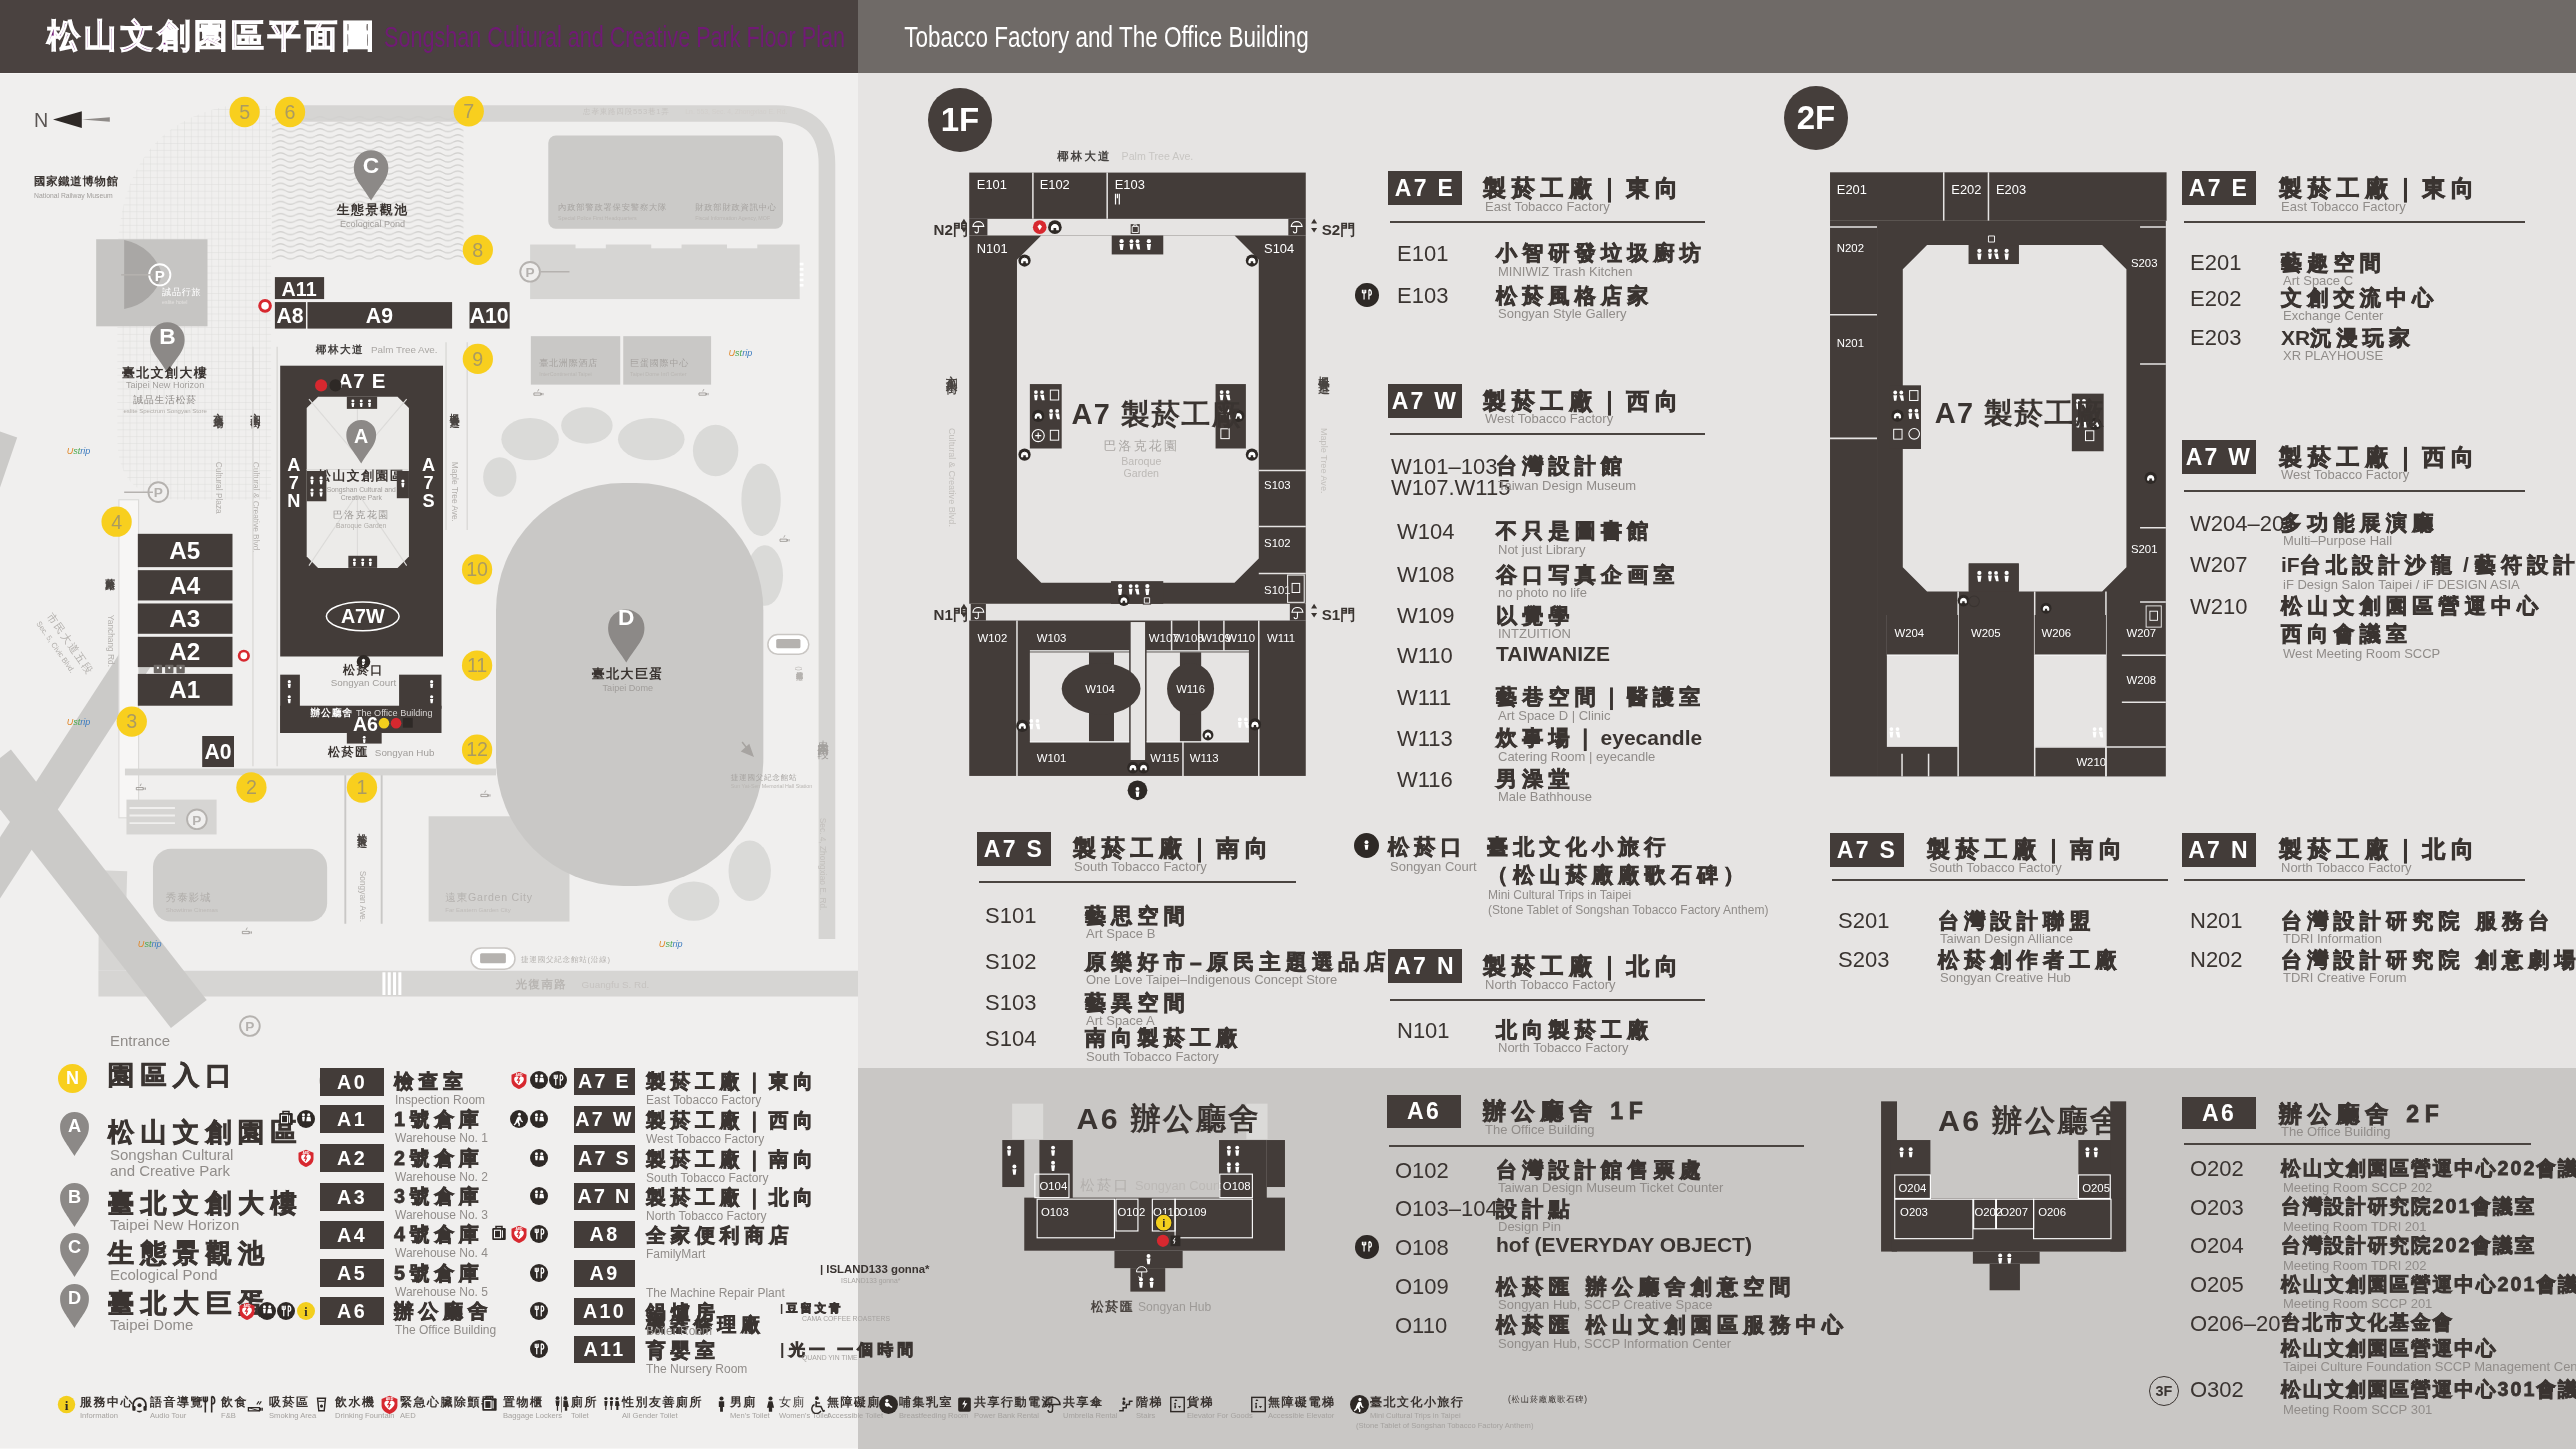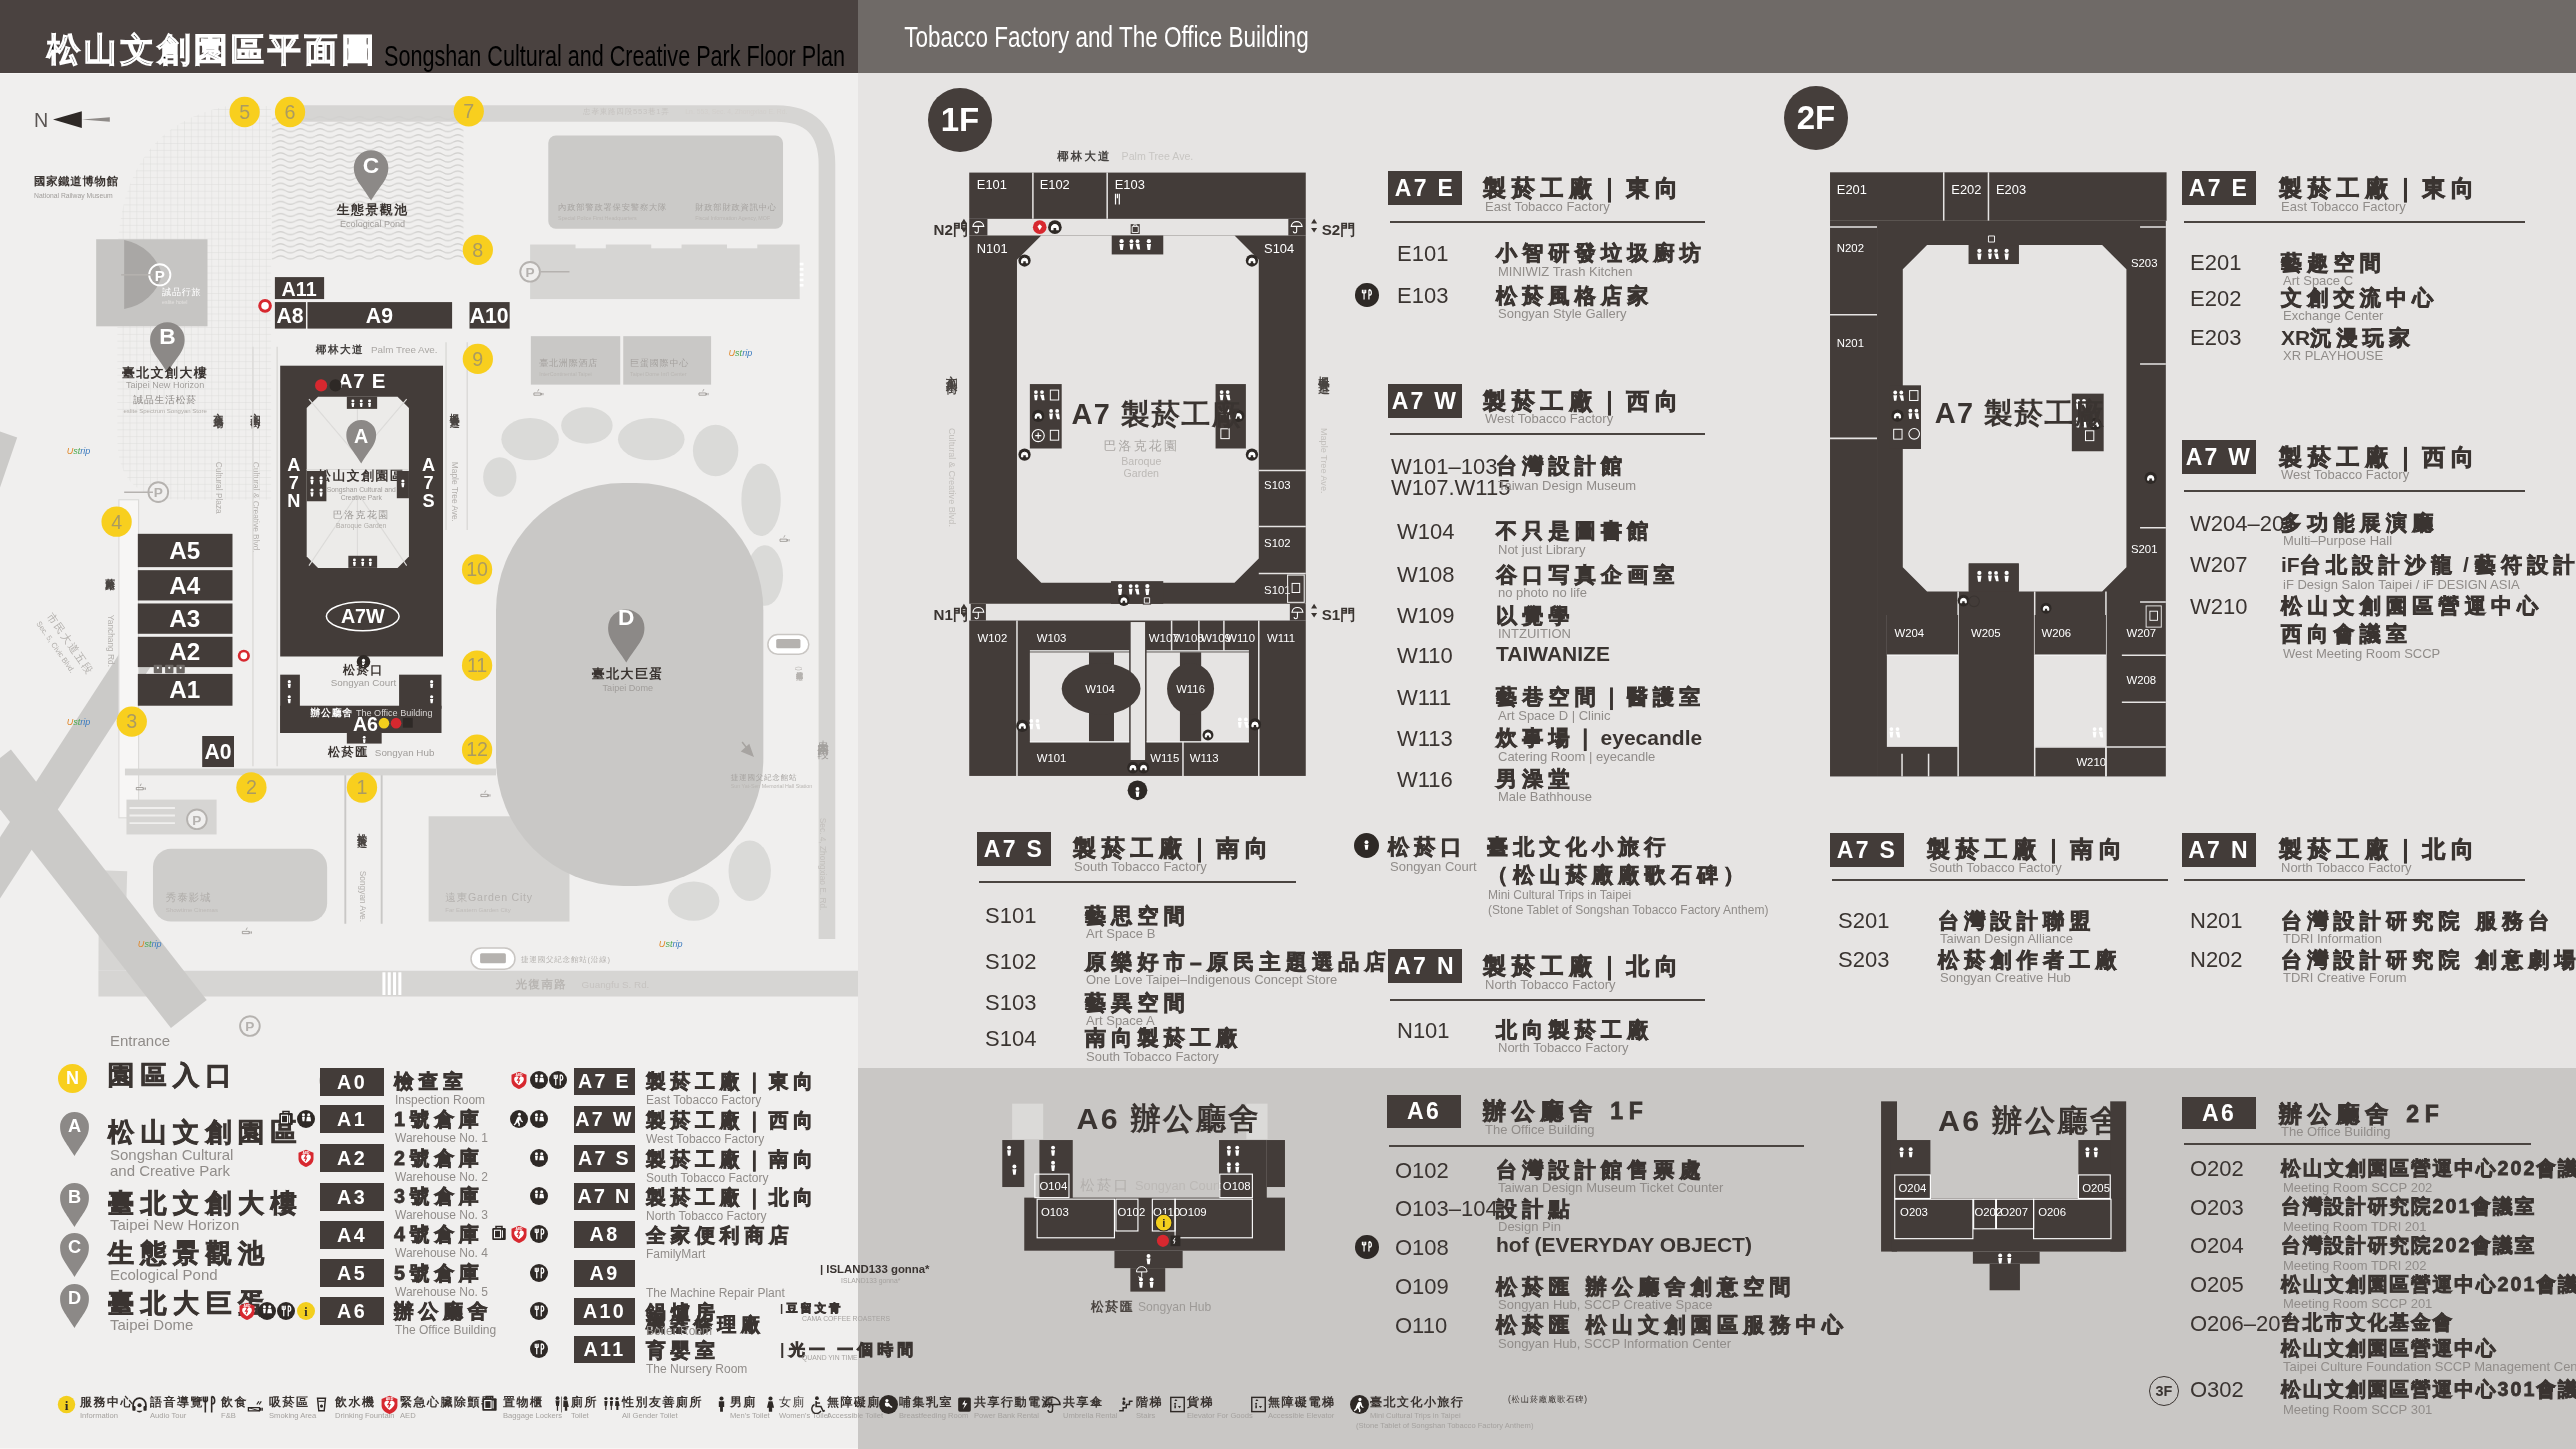--- a/index.html
+++ b/index.html
@@ -11,21 +11,21 @@
 .nm{position:absolute;font-weight:bold;color:#3a3431;font-size:21px;white-space:nowrap}
 .en{position:absolute;color:#908c89;font-size:13px;white-space:nowrap}
 .cd{position:absolute;color:#3a3431;font-size:22px;white-space:nowrap;font-weight:500}
 .rule{position:absolute;height:1.5px;background:#4a4440}
 .ic{position:absolute;border-radius:50%;background:#2e2926;color:#fff;display:flex;align-items:center;justify-content:center}
 </style></head>
 <body>
 
 <div class="abs" style="left:0;top:0;width:858px;height:73px;background:#4a4240"></div>
 <div class="abs" style="left:858px;top:0;width:1718px;height:73px;background:#6f6a67"></div>
-<div class="abs" style="left:47px;top:0;height:73px;display:flex;align-items:flex-end;color:#000000;white-space:nowrap">
+<div class="abs" style="left:47px;top:0;height:73px;display:flex;align-items:center;color:#701a75;white-space:nowrap">
     <span style="font-size:33px;font-weight:bold;letter-spacing:3.8px;-webkit-text-stroke:1.1px #fff">松山文創園區平面圖</span>
     <span style="display:inline-block;transform:scaleX(.72);transform-origin:0 50%;font-size:30px;font-weight:500">&nbsp;Songshan Cultural and Creative Park Floor Plan</span>
   </div>
 <div class="abs" style="left:898px;top:0;height:73px;display:flex;align-items:center;color:#fff;white-space:nowrap">
     <span style="display:inline-block;transform:scaleX(.75);transform-origin:0 50%;font-size:30px;font-weight:500">&nbsp;Tobacco Factory and The Office Building</span>
   </div>
 
 <div class="abs" style="left:858px;top:73px;width:1718px;height:995px;background:#e6e4e3"></div>
 <div class="abs" style="left:858px;top:1068px;width:1718px;height:381px;background:#c9c7c5"></div>
 

